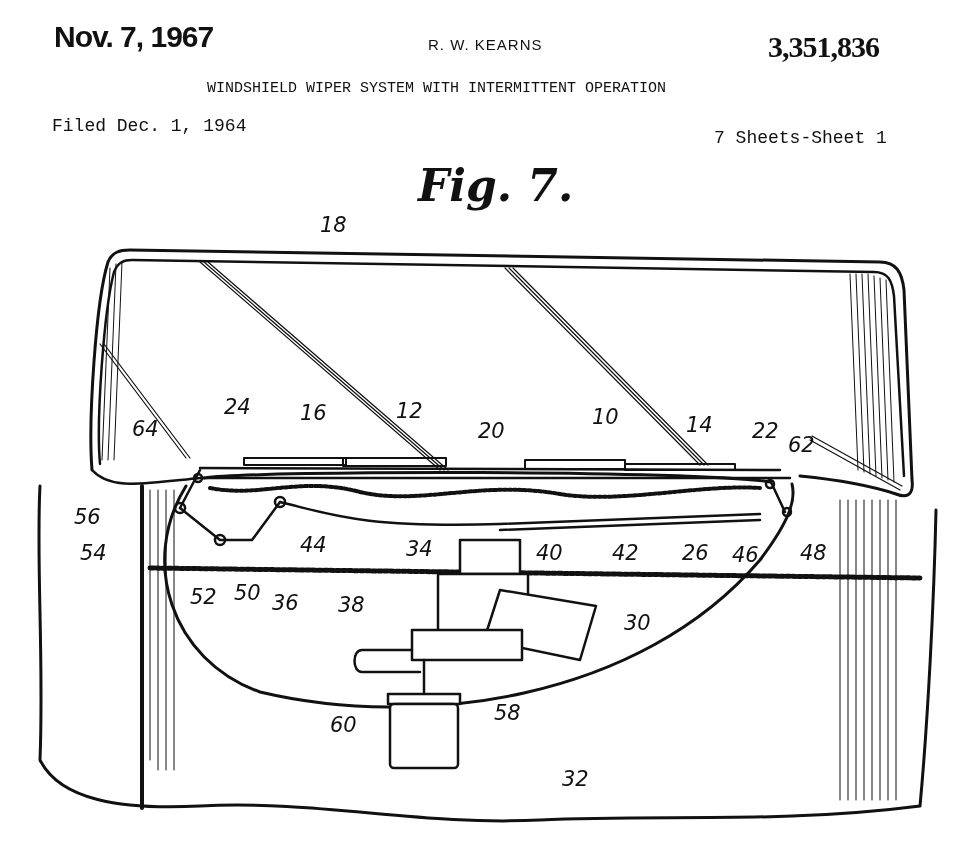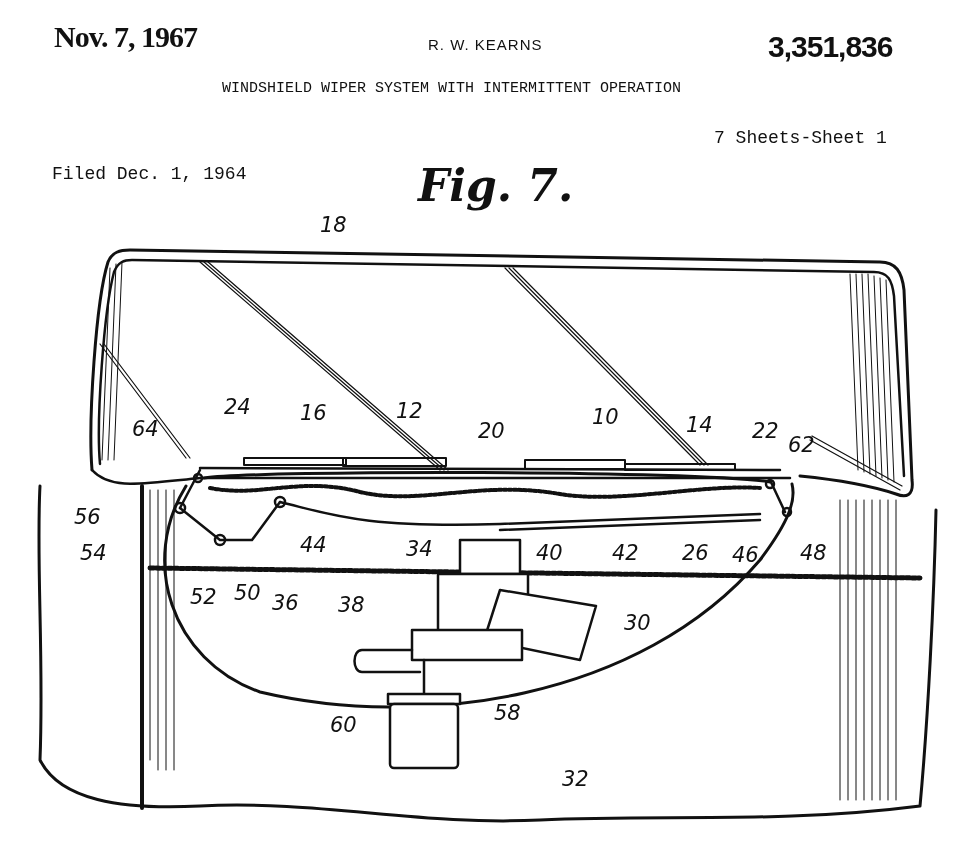--- a/index.html
+++ b/index.html
@@ -1,22 +1,22 @@
 <!DOCTYPE html>
 <html><head>
 <meta charset="utf-8">
 <style>
   html, body { margin:0; padding:0; background:#ffffff; }
   body { width:976px; height:851px; position:relative; overflow:hidden; font-family:"Liberation Serif", serif; color:#111; }
   .hdr { position:absolute; white-space:nowrap; }
-  #date { left:54px; top:20px; font-size:30px; font-weight:bold; font-family:Liberation Serif, serif; letter-spacing:-1px; }
+  #date { left:54px; top:20px; font-size:30px; font-weight:bold; font-family:Liberation Sans, sans-serif; letter-spacing:-1px; }
   #inventor { left:428px; top:36px; font-size:15px; font-family:"Liberation Sans", sans-serif; letter-spacing:1px; }
-  #patno { left:768px; top:30px; font-size:30px; font-weight:bold; font-family:Liberation Sans, sans-serif; letter-spacing:-1px; }
-  #title { left:222px; top:80px; font-size:15px; font-family:"Liberation Mono", monospace; }
-  #filed { left:52px; top:116px; font-size:18px; font-family:"Liberation Mono", monospace;margin-top:48px; }
+  #patno { left:768px; top:30px; font-size:30px; font-weight:bold; font-family:Liberation Serif, serif; letter-spacing:-1px; }
+  #title { left:207px; top:80px; font-size:15px; font-family:"Liberation Mono", monospace; }
+  #filed { left:52px; top:116px; font-size:18px; font-family:"Liberation Mono", monospace; }
   #sheets { left:714px; top:128px; font-size:18px; font-family:"Liberation Mono", monospace; }
   #figlabel { left:418px; top:160px; font-size:44px; font-style:italic; font-weight:bold; font-family:"DejaVu Serif", serif; }
   svg#drawing { position:absolute; left:0; top:0; }
   .ref { font-family:"DejaVu Sans", sans-serif; font-style:italic; font-size:21px; fill:#111; }
 </style>
 </head>
 <body>
 
 <div class="hdr" id="date">Nov. 7, 1967</div>
 <div class="hdr" id="inventor">R. W. KEARNS</div>

